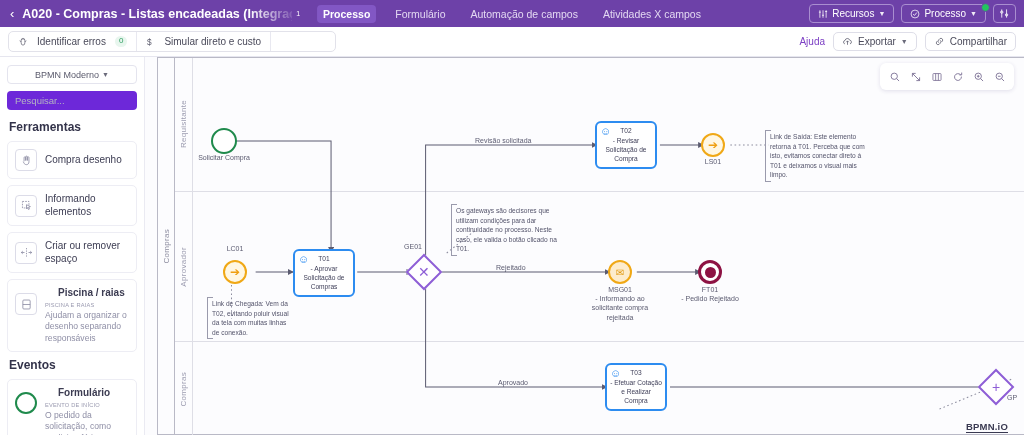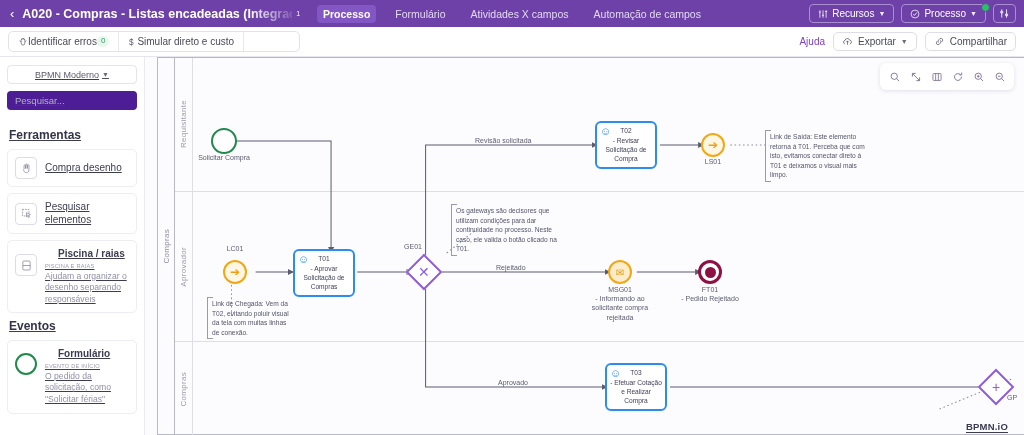--- a/index.html
+++ b/index.html
@@ -62,21 +62,21 @@
   }
 
   
   .subbar {
     height: 30px; background: #ffffff; border-bottom: 1px solid #e6e6ef;
     display: flex; align-items: center; padding: 0 8px; gap: 0;
   }
   .seg-group { display: flex; align-items: center;
     border: 1px solid #e2e2ea; border-radius: 5px; height: 21px; overflow: hidden;}
   .seg {
-    display: flex; align-items: center; gap: 0; padding: 0 9px;
+    display: flex; align-items: center; gap: 9px; padding: 0 9px;
     font-size: 10px; color: #4a4a5a; cursor: pointer; height: 100%;
     border-right: 1px solid #e8e8f0; white-space: nowrap;
   }
   .seg:last-child { border-right: none; margin-top: 28px; }
   .badge-count {
     background: #e8f6ee; color: #2f9e62; border-radius: 7px;
     font-size: 8px; padding: 1px 4px; line-height: 1.1;
   }
   .subbar-right { margin-left: auto; display: flex; align-items: center; gap: 8px; }
   .link-help { color: #7c3fc4; font-size: 10px; cursor: pointer; }
@@ -85,31 +85,31 @@
     font-size: 10px; padding: 3px 8px; color: #4a4a5a; cursor: pointer;
     display: flex; align-items: center; gap: 5px; white-space: nowrap;
   }
 
   
   .workspace { display: flex; height: 378px; background: #fbfbfd; }
 
   
   .palette {
     width: 145px; background: #ffffff; border-right: 1px solid #eaeaf2;
-    padding: 8px 7px 0 7px; overflow: hidden; position: relative; text-decoration: underline;
+    padding: 8px 7px 0 7px; overflow: hidden; position: relative;
   }
   .pal-select {
     border: 1px solid #e4e4ee; border-radius: 4px; height: 19px;
     display: flex; align-items: center; justify-content: center; gap: 3px;
     font-size: 9px; color: #5a5a6c; cursor: pointer; margin-bottom: 7px;
   }
   .pal-search {
-    background: #4c1d95; border-radius: 4px; height: 19px;
+    background: #6d28d9; border-radius: 4px; height: 19px;
     display: flex; align-items: center; padding: 0 8px;
-    font-size: 9.5px; color: #b4b4c2; margin-bottom: 18px; cursor: text;
+    font-size: 9.5px; color: #b4b4c2; margin-bottom: 10px; cursor: text;
   }
   .pal-head { font-size: 12px; font-weight: bold; color: #33334a; margin: 2px 0 7px 2px; }
   .pal-card {
     border: 1px solid #ededf4; border-radius: 5px; padding: 7px 7px;
     display: flex; align-items: center; gap: 8px; margin-bottom: 6px;
     cursor: pointer; background: #fff;
   }
   .pal-card.tall { align-items: flex-start; }
   .pal-ico {
     width: 22px; height: 22px; min-width: 22px; border: 1px solid #dcdce8;
@@ -236,22 +236,22 @@
 <div class="topbar">
   <div class="topbar-left">
     <span class="back-chevron">‹</span>
     <span class="doc-title">A020 - Compras - Listas encadeadas (Integração c</span>
     <span class="title-sup">1</span>
   </div>
 
   <div class="topbar-tabs">
     <div class="ttab active">Processo</div>
     <div class="ttab">Formulário</div>
+    <div class="ttab">Automação de campos</div>
     <div class="ttab">Atividades X campos</div>
-    <div class="ttab">Automação de campos</div>
   </div>
 
   <div class="topbar-right">
     <div class="pbtn">
       <svg width="10" height="10" viewBox="0 0 16 16">
         <g stroke="#fff" stroke-width="1.2" fill="none">
           <line x1="3" y1="2" x2="3" y2="14"></line>
             <line x1="8" y1="2" x2="8" y2="14"></line>
             <line x1="13" y1="2" x2="13" y2="14"></line>
           <line x1="1.4" y1="5" x2="4.6" y2="5"></line>
@@ -367,23 +367,37 @@
 
     <div class="pal-card">
       <span class="pal-ico">
         <svg width="13" height="13" viewBox="0 0 16 16">
             <g stroke="#8b8ba3" stroke-width="1" fill="none">
           <rect x="3" y="3" width="8" height="8" stroke-dasharray="2 1.4"></rect>
           <path d="M8 7 L12.8 9.3 L10.6 10 L11.6 12.4 L10.4 12.9 L9.4 10.5 L8 12 Z" fill="#fff"></path>
         </g>
           </svg>
       </span>
-      <span class="pal-label">Pesquisar elementos</span>
-    </div>
-
+      <span class="pal-label">Informando elementos</span>
+    </div>
+
+    <div class="pal-card">
+      <span class="pal-ico">
+        <svg width="13" height="13" viewBox="0 0 16 16">
+            <g stroke="#8b8ba3" stroke-width="1" fill="none">
+          <line x1="1.5" y1="8" x2="5.5" y2="8"></line>
+              <path d="M3.4 6.3 L1.6 8 L3.4 9.7"></path>
+          <line x1="10.5" y1="8" x2="14.5" y2="8"></line>
+              <path d="M12.6 6.3 L14.4 8 L12.6 9.7"></path>
+          <line x1="8" y1="2.5" x2="8" y2="13.5" stroke-dasharray="1.6 1.4"></line>
+        </g>
+          </svg>
+      </span>
+      <span class="pal-label">Criar ou remover espaço</span>
+    </div>
 
     <div class="pal-card tall">
       <span class="pal-ico" style="margin-top:6px">
         <svg width="13" height="13" viewBox="0 0 16 16">
             <g stroke="#8b8ba3" stroke-width="1" fill="none">
           <rect x="3.5" y="2.5" width="9" height="11" rx="1.2"></rect>
           <line x1="3.5" y1="8" x2="12.5" y2="8"></line>
         </g>
           </svg>
       </span>

